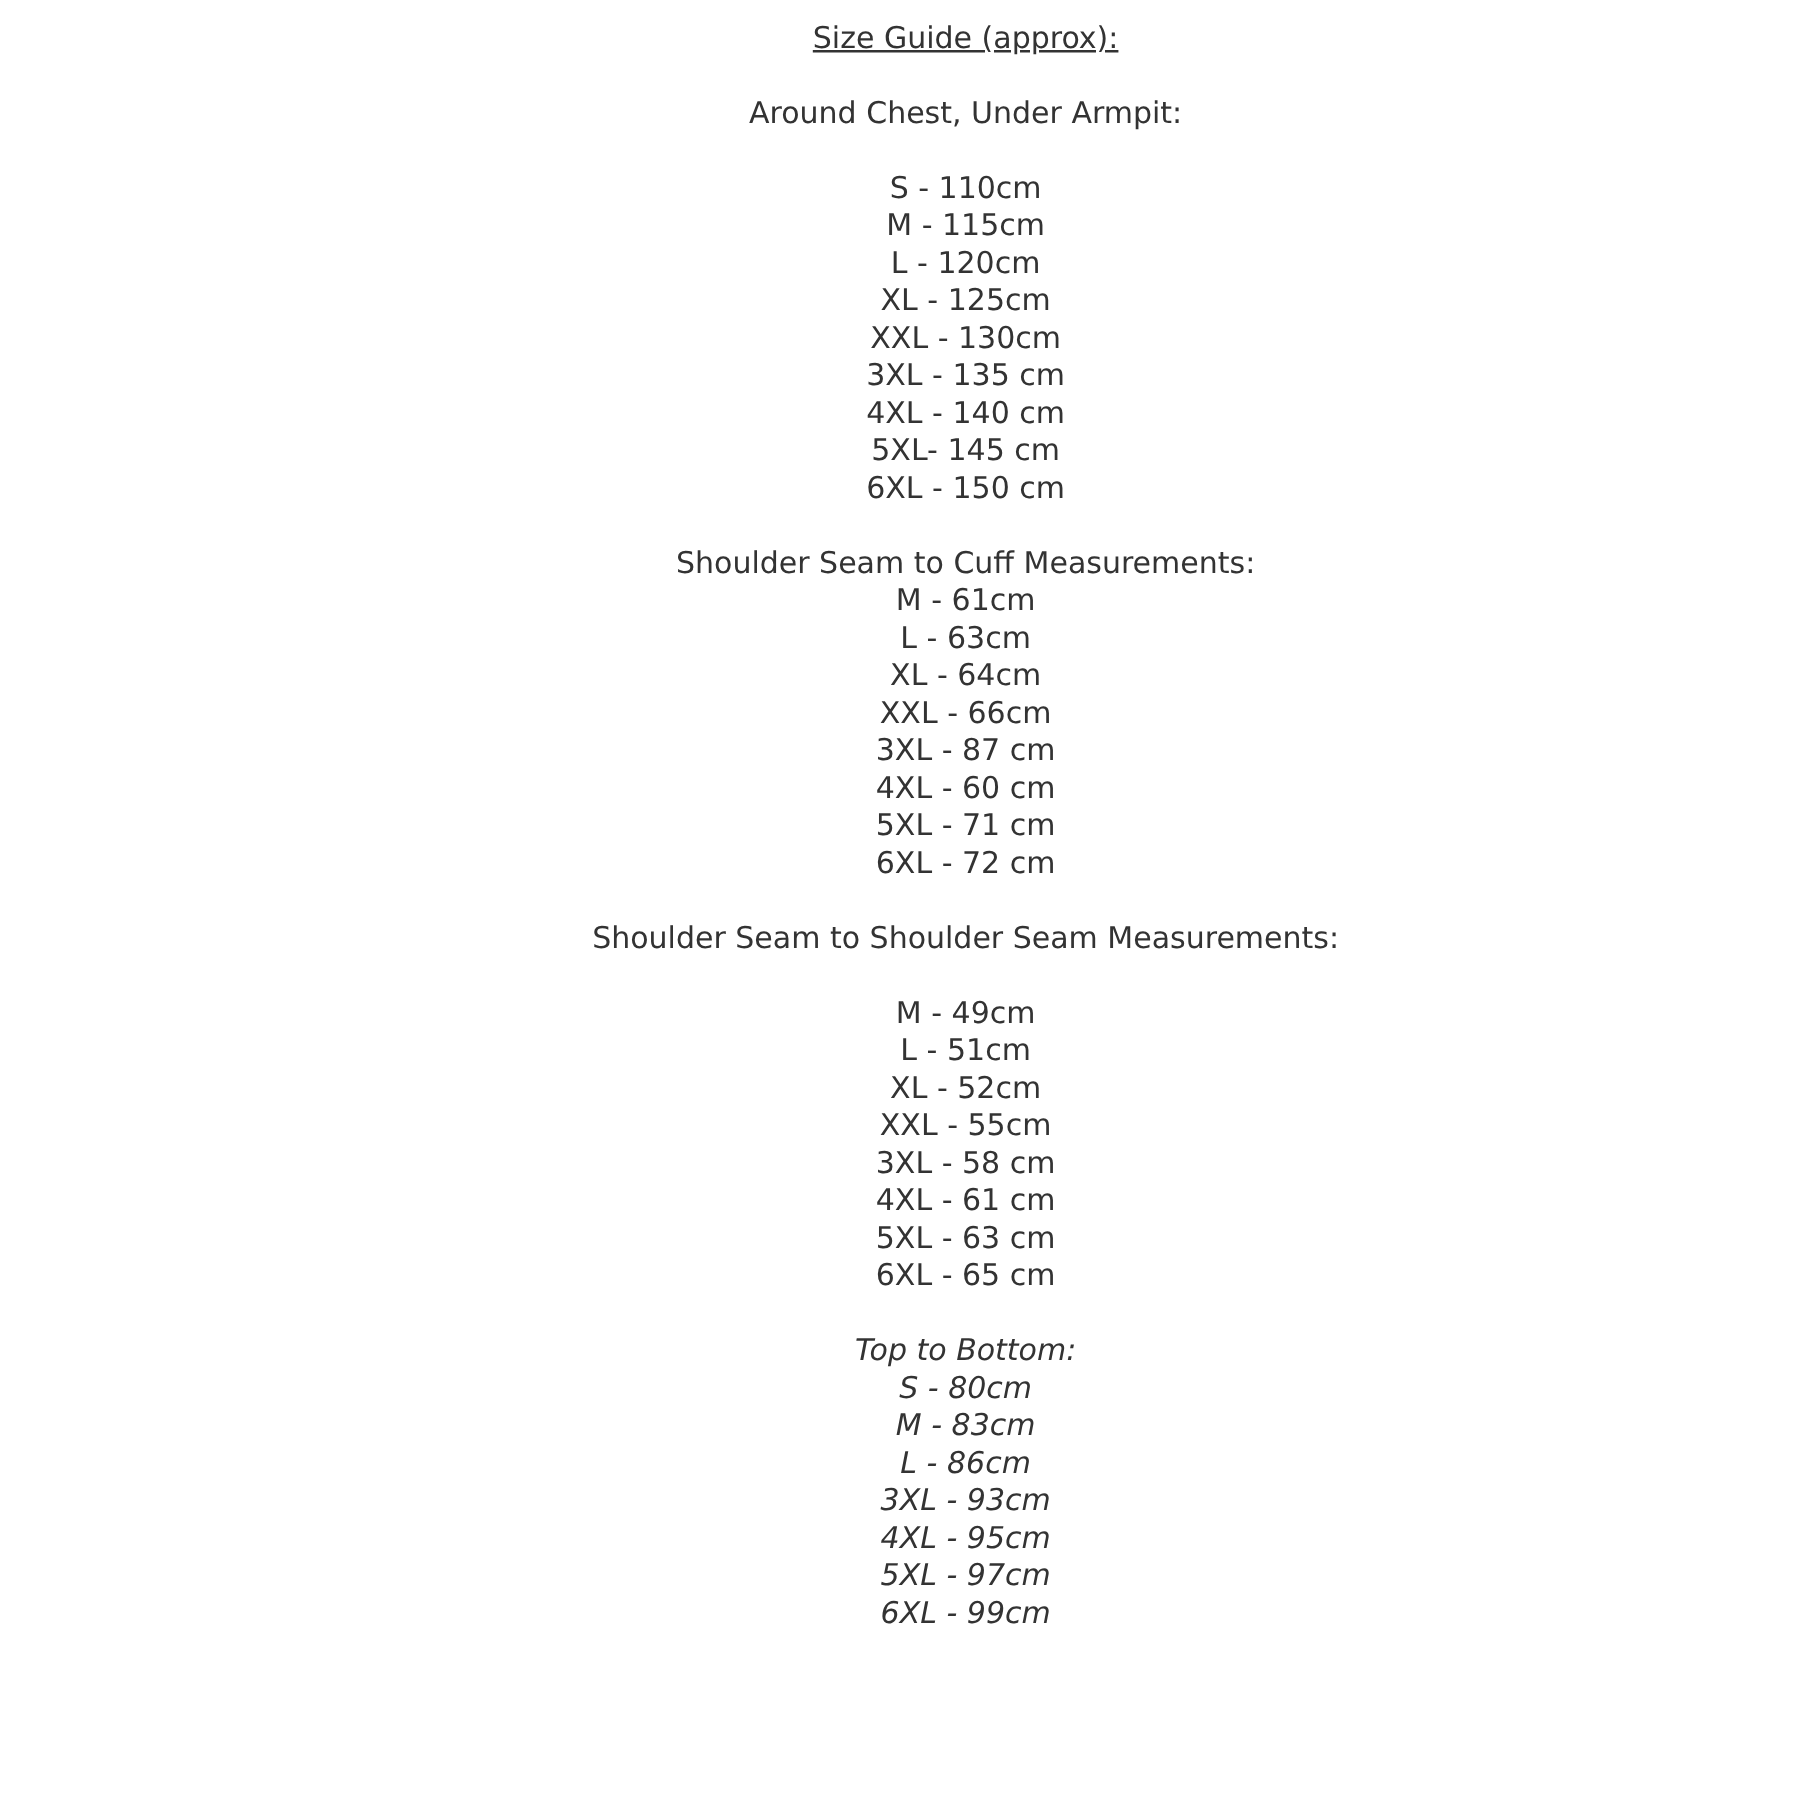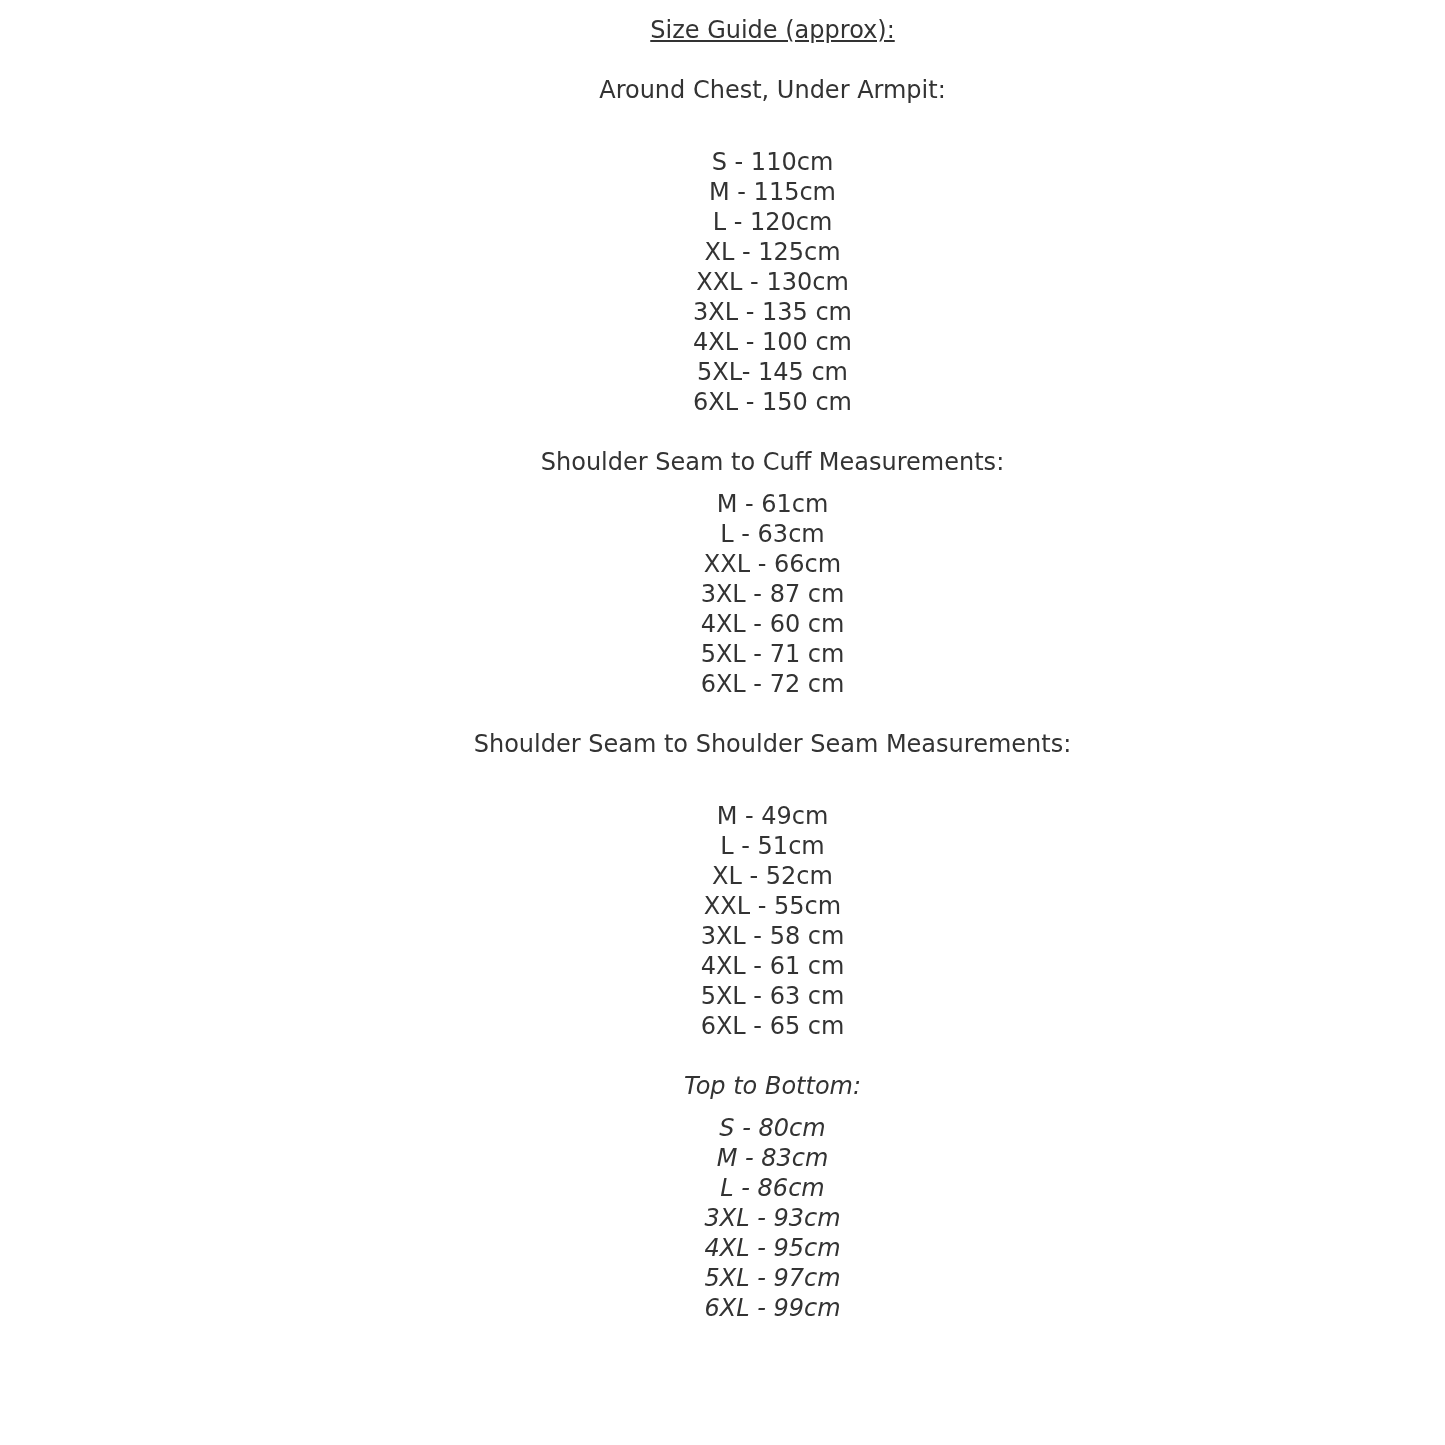--- a/index.html
+++ b/index.html
@@ -31,21 +31,21 @@
     text-decoration: underline;
   }
   .section {
     margin: 0 0 30px 0;
   }
   .section:last-child {
     margin-bottom: 0;
     font-style: italic;
   }
   .heading {
-    margin: 12px;
+    margin: 0;
     font-size: 24px;
     font-weight: normal;
     line-height: 30px;
   }
   .spacer {
     height: 30px;
   }
   .row {
     margin: 0;
     line-height: 30px;
@@ -60,29 +60,30 @@
 
   <section class="section">
     <h2 class="heading">Around Chest, Under Armpit:</h2>
     <div class="spacer"></div>
     <p class="row">S - 110cm</p>
     <p class="row">M - 115cm</p>
     <p class="row">L - 120cm</p>
     <p class="row">XL - 125cm</p>
     <p class="row">XXL - 130cm</p>
     <p class="row">3XL - 135 cm</p>
-    <p class="row">4XL - 100 cm</p>
+    <p class="row">4XL - 140 cm</p>
     <p class="row">5XL- 145 cm</p>
     <p class="row">6XL - 150 cm</p>
   </section>
 
   <section class="section">
     <h2 class="heading">Shoulder Seam to Cuff Measurements:</h2>
     <p class="row">M - 61cm</p>
     <p class="row">L - 63cm</p>
+    <p class="row">XL - 64cm</p>
     <p class="row">XXL - 66cm</p>
     <p class="row">3XL - 87 cm</p>
     <p class="row">4XL - 60 cm</p>
     <p class="row">5XL - 71 cm</p>
     <p class="row">6XL - 72 cm</p>
   </section>
 
   <section class="section">
     <h2 class="heading">Shoulder Seam to Shoulder Seam Measurements:</h2>
     <div class="spacer"></div>

